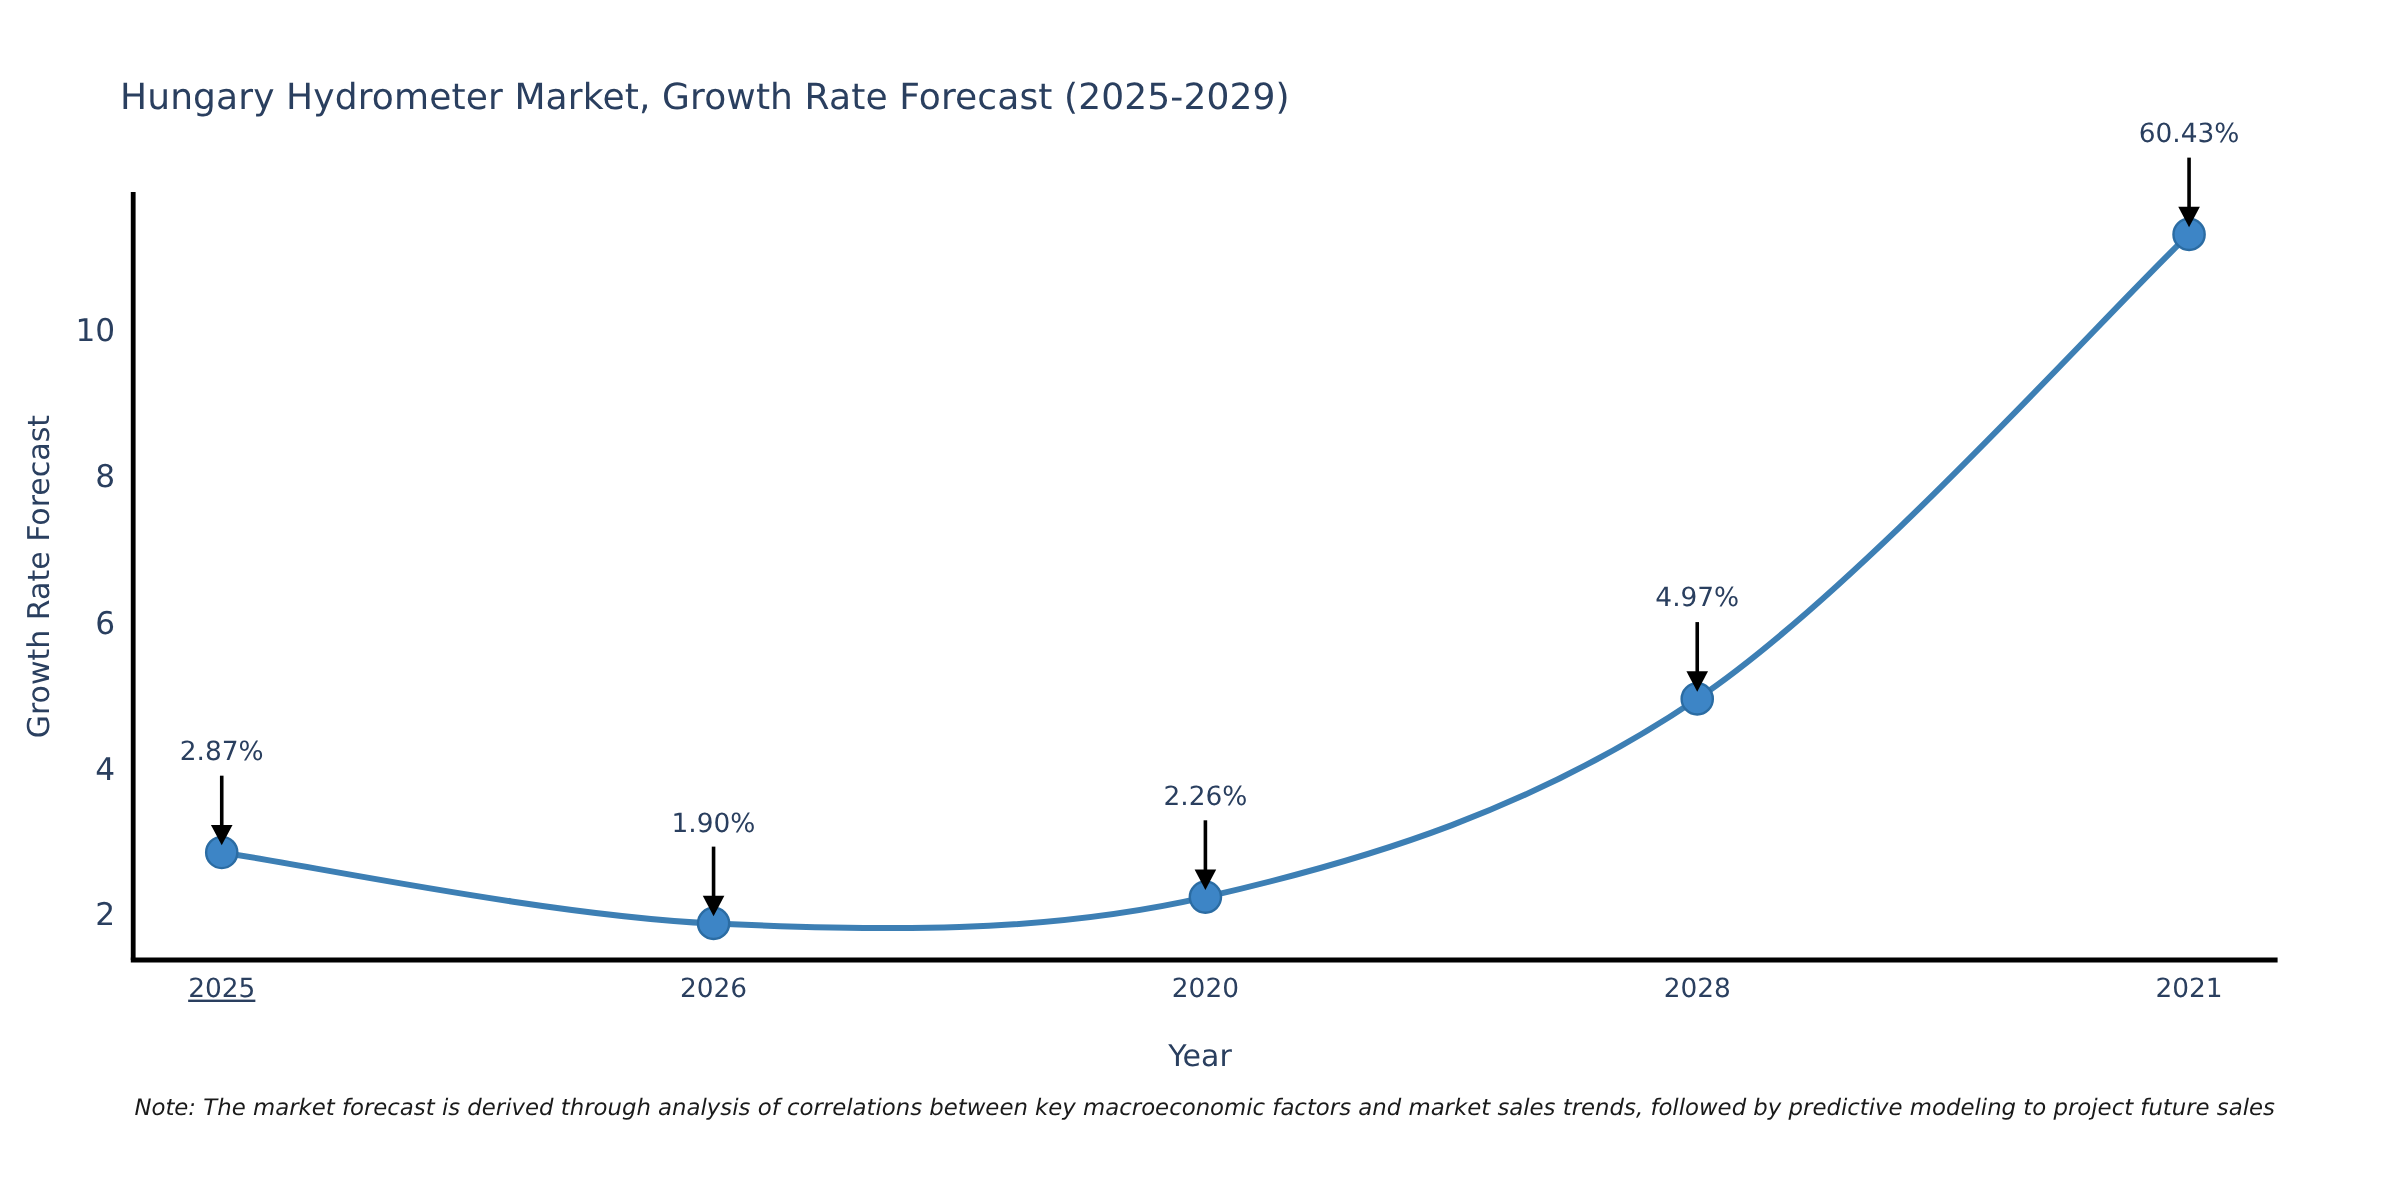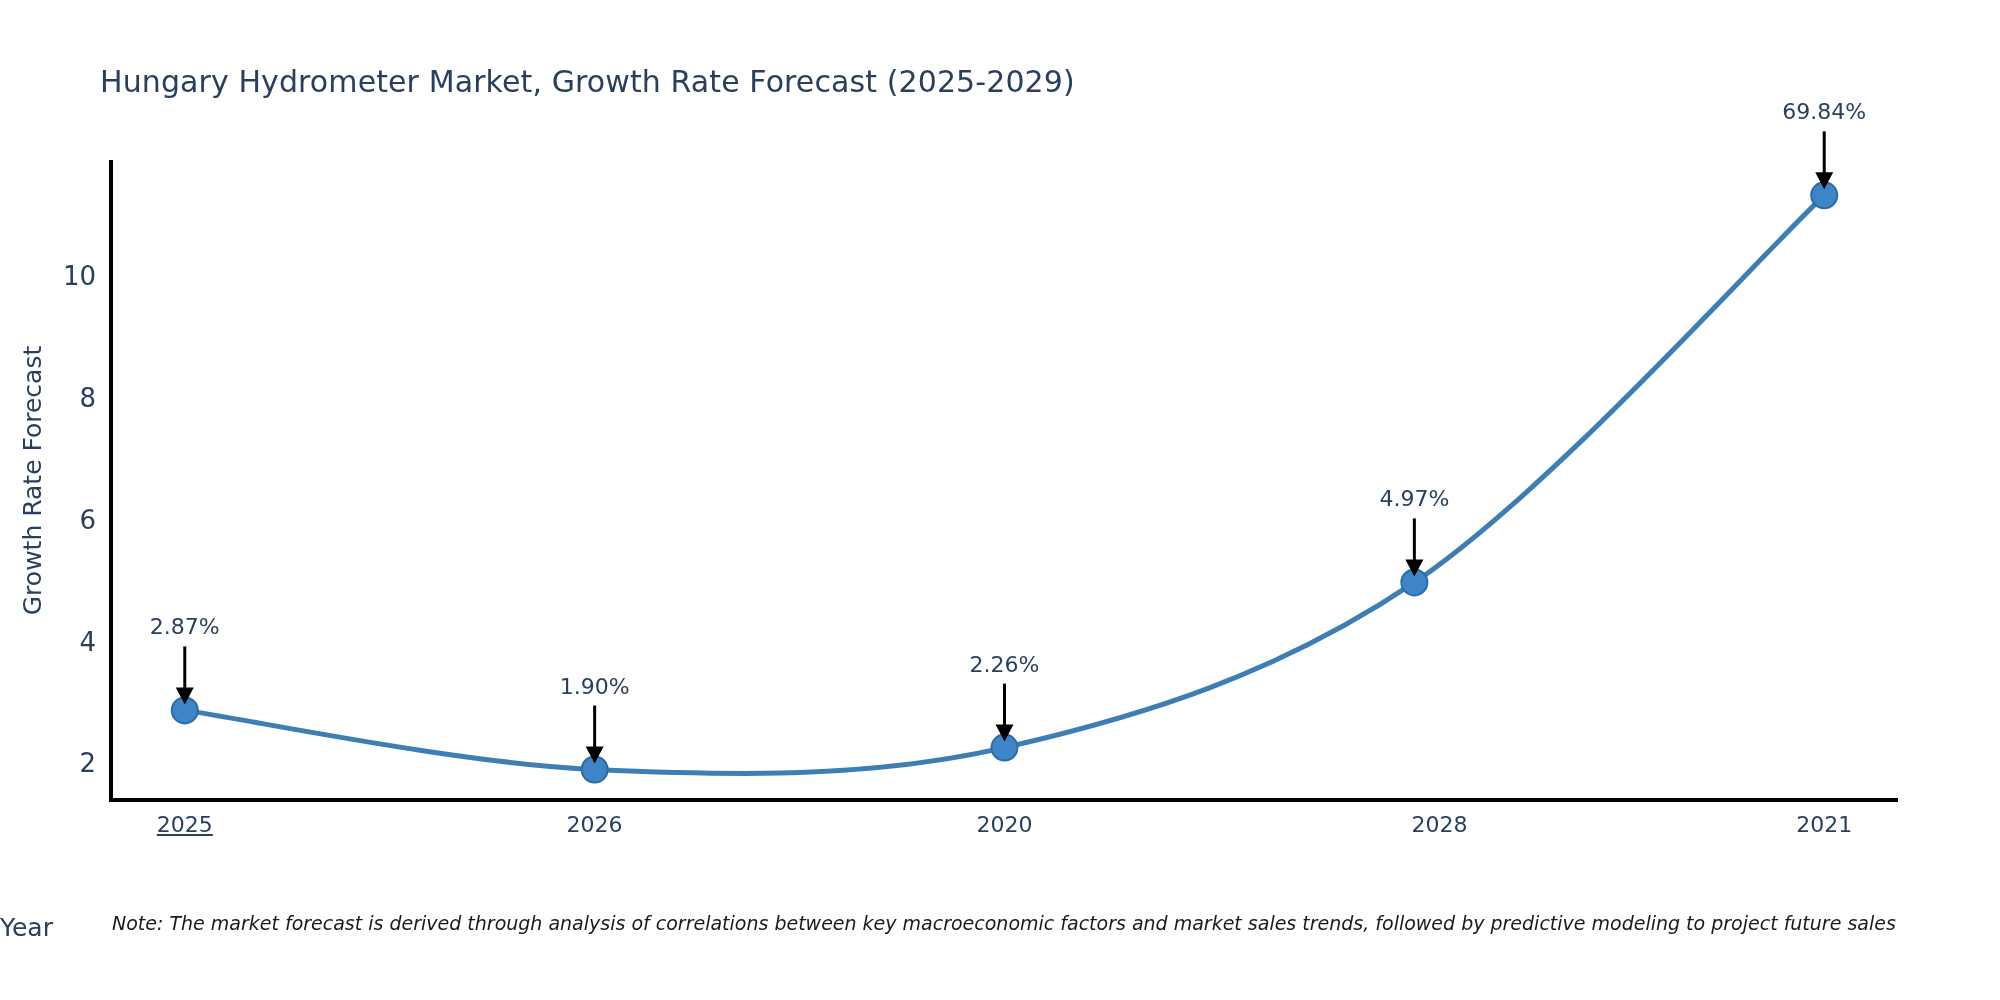--- a/index.html
+++ b/index.html
@@ -35,24 +35,23 @@
   .plot-svg {
     position: absolute;
     left: 0;
     top: 0;
   }
   .axis-title-x {
     position: absolute;
     left: 0;
     top: 865px;
     width: 2000px;
-    text-align: left;
+    text-align: center;
     font-size: 25px;
     color: #2a3f5f;
-    margin-top: 48px;
   }
   .axis-title-y {
     position: absolute;
     left: -228px;
     top: 466px;
     width: 520px;
     text-align: center;
     font-size: 25px;
     color: #2a3f5f;
     transform: rotate(-90deg);
@@ -127,36 +126,36 @@
         <polygon points="1405.36,559.40 1423.36,559.40 1414.36,576.40" fill="#000000"></polygon>
         <line x1="1824.22" y1="131.35" x2="1824.22" y2="175.35" stroke="#000000" stroke-width="3"></line>
         <polygon points="1815.22,172.35 1833.22,172.35 1824.22,189.35" fill="#000000"></polygon>
       </g>
   </svg>
 
   <div id="xticks">
       <div class="tick-label-x" style="left: 184.8px; top: 812px; text-decoration: underline;">2025</div>
       <div class="tick-label-x" style="left: 594.6px; top: 812px;">2026</div>
       <div class="tick-label-x" style="left: 1004.5px; top: 812px;">2020</div>
-      <div class="tick-label-x" style="left: 1414.4px; top: 812px; margin-left: 25px;">2028</div>
+      <div class="tick-label-x" style="left: 1414.4px; top: 812px;">2028</div>
       <div class="tick-label-x" style="left: 1824.2px; top: 812px;">2021</div>
     </div>
   <div id="yticks">
       <div class="tick-label-y" style="left: 50px; width: 46px; top: 763.4px;">2</div>
       <div class="tick-label-y" style="left: 50px; width: 46px; top: 641.5px;">4</div>
       <div class="tick-label-y" style="left: 50px; width: 46px; top: 519.6px;">6</div>
       <div class="tick-label-y" style="left: 50px; width: 46px; top: 397.7px;">8</div>
       <div class="tick-label-y" style="left: 50px; width: 46px; top: 275.8px;">10</div>
     </div>
   <div id="pointlabels">
       <div class="point-label" style="left: 184.8px; top: 614.4px;">2.87%</div>
       <div class="point-label" style="left: 594.6px; top: 673.5px;">1.90%</div>
       <div class="point-label" style="left: 1004.5px; top: 651.6px;">2.26%</div>
       <div class="point-label" style="left: 1414.4px; top: 486.4px;">4.97%</div>
-      <div class="point-label" style="left: 1824.2px; top: 99.4px;">69.84%</div>
+      <div class="point-label" style="left: 1824.2px; top: 99.4px;">60.43%</div>
     </div>
 
   <div class="axis-title-x">Year</div>
   <div class="axis-title-y">Growth Rate Forecast</div>
 
   <div class="footnote">Note: The market forecast is derived through analysis of correlations between key macroeconomic factors and market sales trends, followed by predictive modeling to project future sales</div>
 
 </div>
 
 </body></html>

